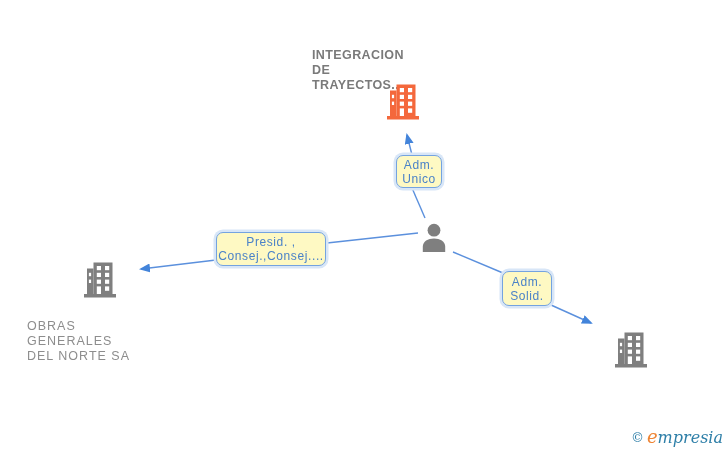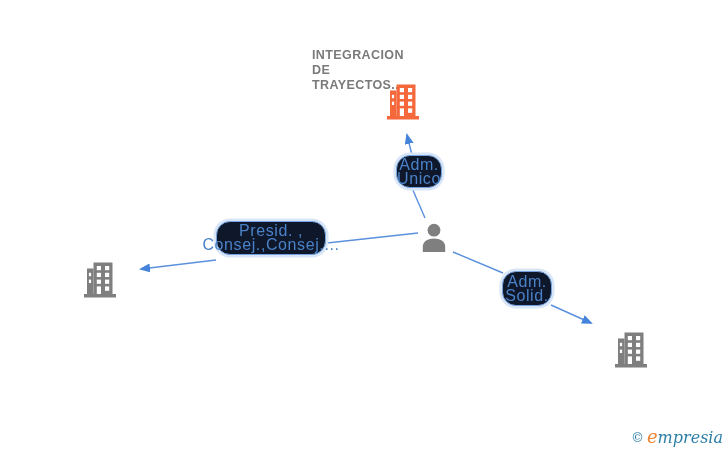--- a/index.html
+++ b/index.html
@@ -12,23 +12,23 @@
   #arrowhead path{fill:var(--color-arrow-blue);}
   .node,.rel-box,.entity-label{position:absolute;z-index:2;}
   .entity-label{
     color:var(--color-text-gray);font-size:12.5px;letter-spacing:1px;
     line-height:15px;text-align:left;white-space:pre-line;margin-top:17px;
   }
   .entity-label.bold{
     font-weight:bold;color:var(--color-title-gray);letter-spacing:0.4px;font-size:12.5px;
   }
   .rel-box{
-    background:#0f172a;border:1px solid var(--color-box-border);border-radius:14px;
+    background:#fef9c3;border:1px solid var(--color-box-border);border-radius:7px;
     box-shadow:0 0 0 2.5px var(--color-box-halo);
-    color:var(--color-box-text);font-size:16px;letter-spacing:0.6px;line-height:14px;
+    color:var(--color-box-text);font-size:12px;letter-spacing:0.6px;line-height:14px;
     display:flex;align-items:center;justify-content:center;text-align:center;
     white-space:pre-line;box-sizing:border-box;
   }
   .icon-bld{color:var(--color-gray-icon);}
   .icon-bld.orange{color:var(--color-orange-building);}
   .icon-person{color:var(--color-gray-icon);}
   .defs-hidden{position:absolute;width:0;height:0;overflow:hidden;}
   .logo{
     position:absolute;right:5px;bottom:3px;z-index:2;
     font-family:"DejaVu Serif", serif;font-style:italic;font-size:16px;
@@ -82,32 +82,35 @@
 
   <div class="entity-label bold" style="left:312px;top:31px;width:180px;">INTEGRACION
 DE
 TRAYECTOS...</div>
   <svg class="node icon-bld orange" style="left:386px;top:83px;" width="34" height="37">
     <use href="#sym-building"></use>
   </svg>
 
   <div class="rel-box" style="left:396px;top:155px;width:46px;height:33px;">Adm.
 Unico</div>
-  <div class="rel-box" style="left:216px;top:221px;width:110px;height:34px;">Presid. ,
+  <div class="rel-box" style="left:216px;top:232px;width:110px;height:34px;">Presid. ,
 Consej.,Consej....</div>
   <div class="rel-box" style="left:502px;top:271px;width:50px;height:35px;">Adm.
 Solid.</div>
 
   <svg class="node icon-person" style="left:420px;top:223px;" width="28" height="29">
     <use href="#sym-person"></use>
   </svg>
 
   <svg class="node icon-bld" style="left:83px;top:261px;" width="34" height="37">
     <use href="#sym-building"></use>
   </svg>
+  <div class="entity-label" style="left:27px;top:302px;width:140px;">OBRAS
+GENERALES
+DEL NORTE SA</div>
 
   <svg class="node icon-bld" style="left:614px;top:331px;" width="34" height="37">
     <use href="#sym-building"></use>
   </svg>
 
   <div class="logo">
     <span class="copy">©</span><span class="initial">e</span><span class="rest">mpresia</span>
   </div>
 
 </div>

